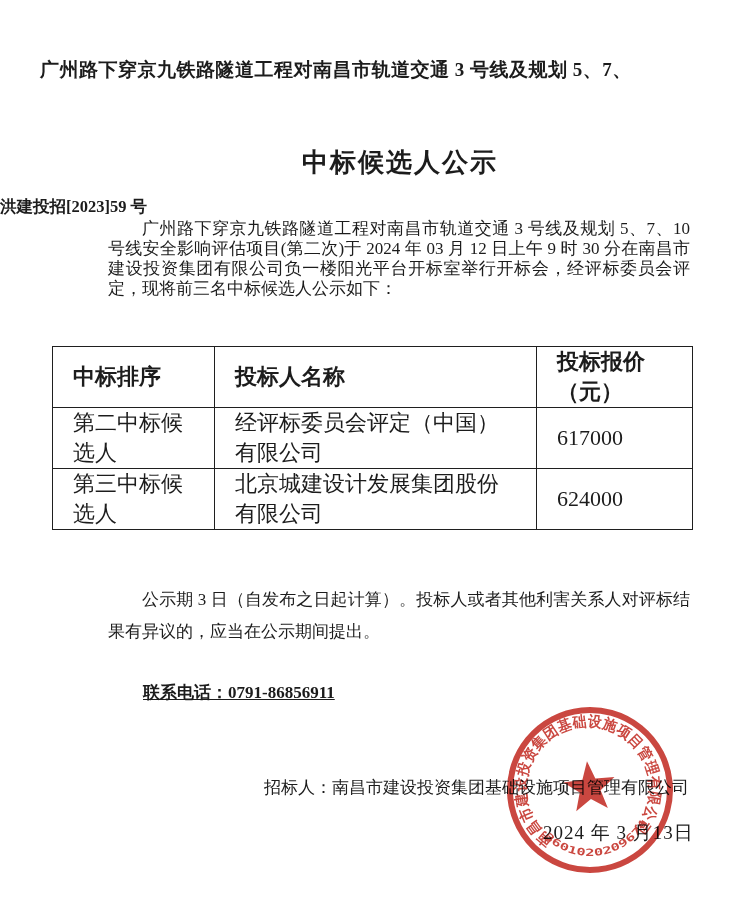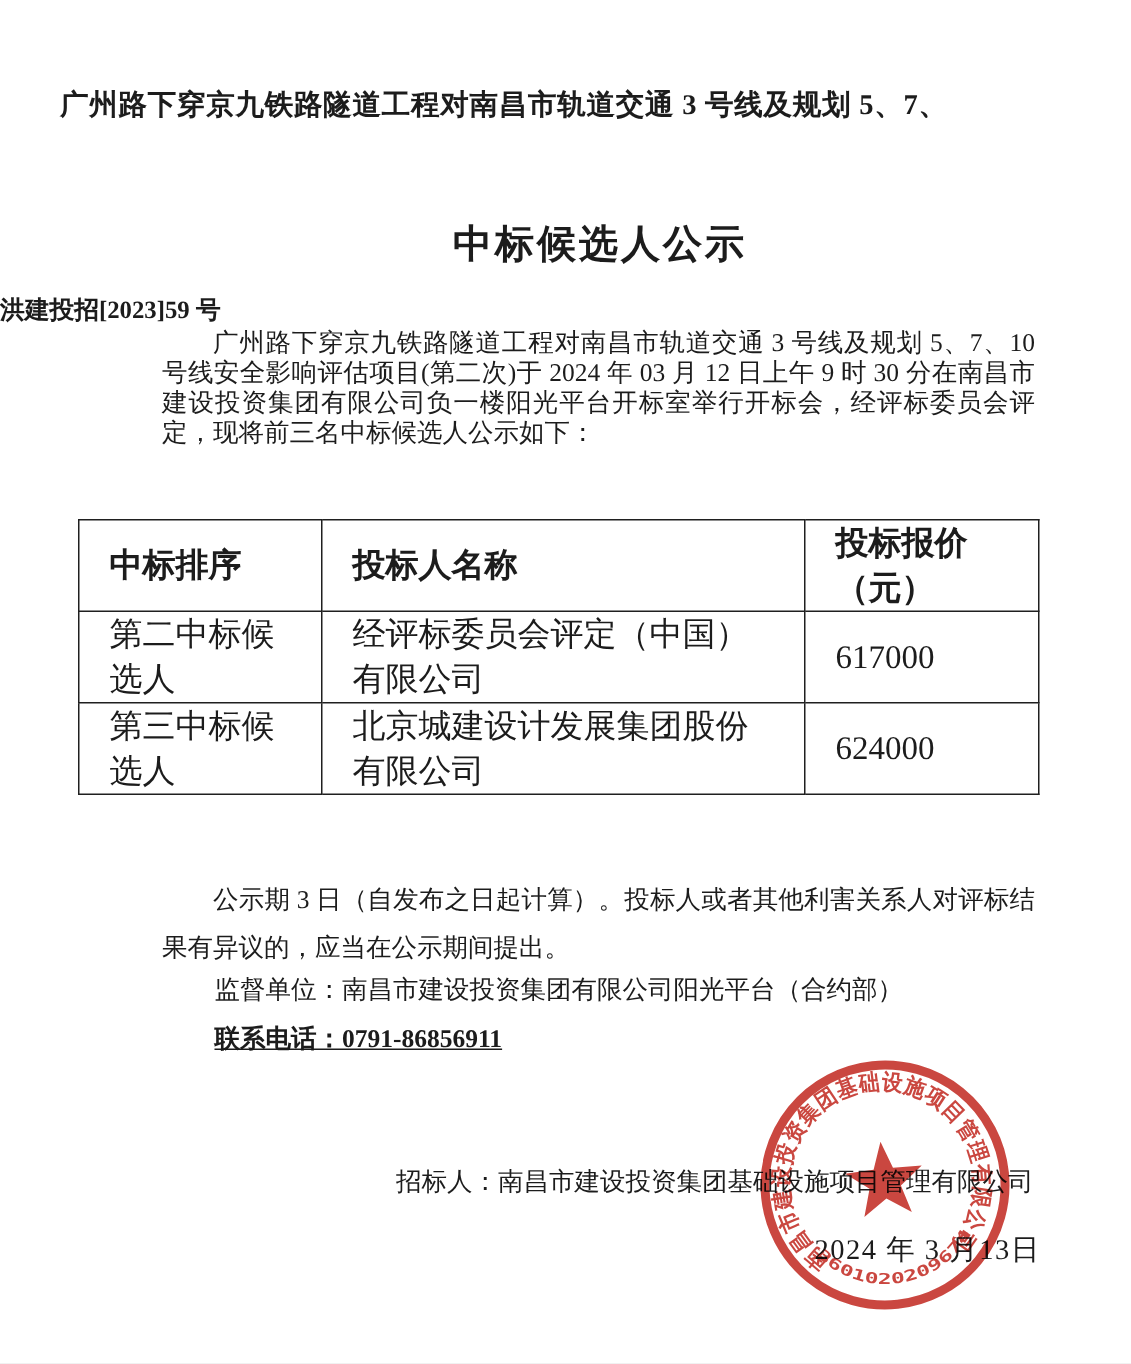--- a/index.html
+++ b/index.html
@@ -160,21 +160,20 @@
       </tr>
       <tr>
         <td>第三中标候选人</td>
         <td>北京城建设计发展集团股份有限公司</td>
         <td class="price-cell">624000</td>
       </tr>
     </tbody>
   </table>
 
   <div class="notice">公示期 3 日（自发布之日起计算）。投标人或者其他利害关系人对评标结果有异议的，应当在公示期间提出。</div>
-  <div class="supervisor">监督单位：南昌市建设投资集团有限公司阳光平台（合约部）</div>
   <div class="contact">联系电话：0791-86856911</div>
 
   <div class="tenderer">招标人：南昌市建设投资集团基础设施项目管理有限公司</div>
   <div class="sign-date">2024 年 3 月13日</div>
 
   <svg class="stamp" viewBox="0 0 172 172" xmlns="http://www.w3.org/2000/svg">
     <defs>
       <path id="arcTop" d="M 44 131.5 A 62 62 0 1 1 124 131.5" fill="none"></path>
       <path id="arcBottom" d="M 30.8 121.3 A 65 65 0 0 0 141.2 121.3" fill="none"></path>
     </defs>

